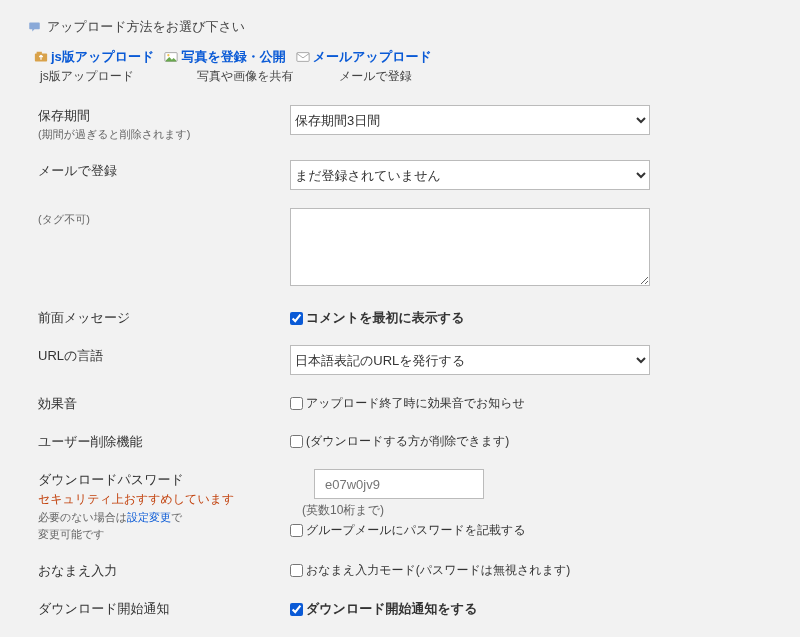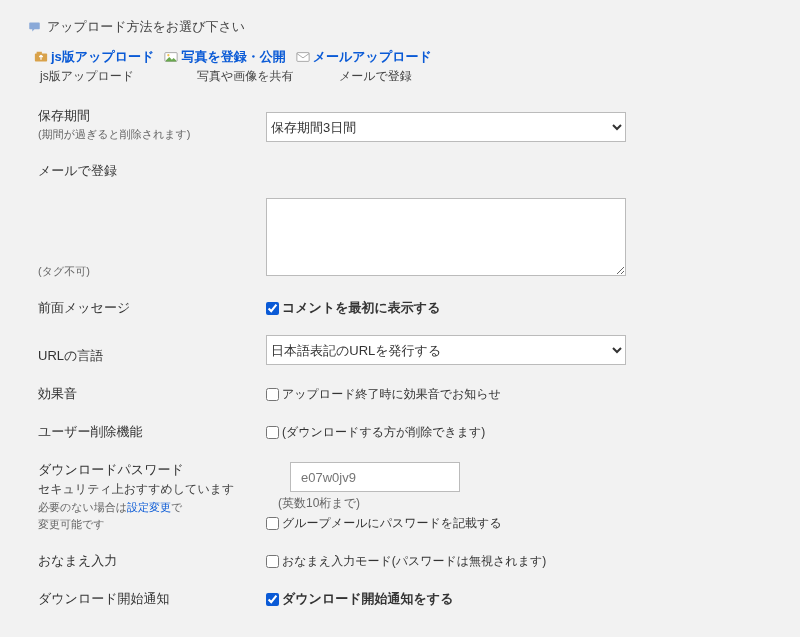--- a/index.html
+++ b/index.html
@@ -48,38 +48,39 @@
     display: flex;
     margin-left: 12px;
     gap: 0;
     color: #444;
     font-size: 12px;
   }
   .tabs-row2 .sub { width: 157px; }
   .tabs-row2 .sub2 { width: 142px; }
   .form-row {
     display: flex;
-    align-items: flex-end;
+    align-items: flex-start;
     margin-bottom: 18px;
+    gap: 24px;
   }
   .label-col {
     width: 238px;
     padding-left: 10px;
     padding-top: 2px;
     font-size: 13px;
     color: #333;
   }
   .label-col .hint {
     font-size: 11px;
     color: #666;
     margin-top: 2px;
   }
   .label-col .warn {
     font-size: 12px;
-    color: #404040;
+    color: #c2410c;
     margin-top: 2px;
   }
   .label-col .link {
     color: #0a5ad6;
     cursor: pointer;
   }
   .input-col {
     flex: 1;
     padding-right: 20px;
   }
@@ -196,20 +197,25 @@
       <select class="wide">
         <option>保存期間3日間</option>
       </select>
     </div>
   </div>
 
   <div class="form-row">
     <div class="label-col">
       <div>メールで登録</div>
     </div>
+    <div class="input-col">
+      <select class="wide">
+        <option>まだ登録されていません</option>
+      </select>
+    </div>
   </div>
 
   <div class="form-row">
     <div class="label-col">
       <div class="hint">(タグ不可)</div>
     </div>
     <div class="input-col">
       <textarea class="msg" style=""></textarea>
     </div>
   </div>

